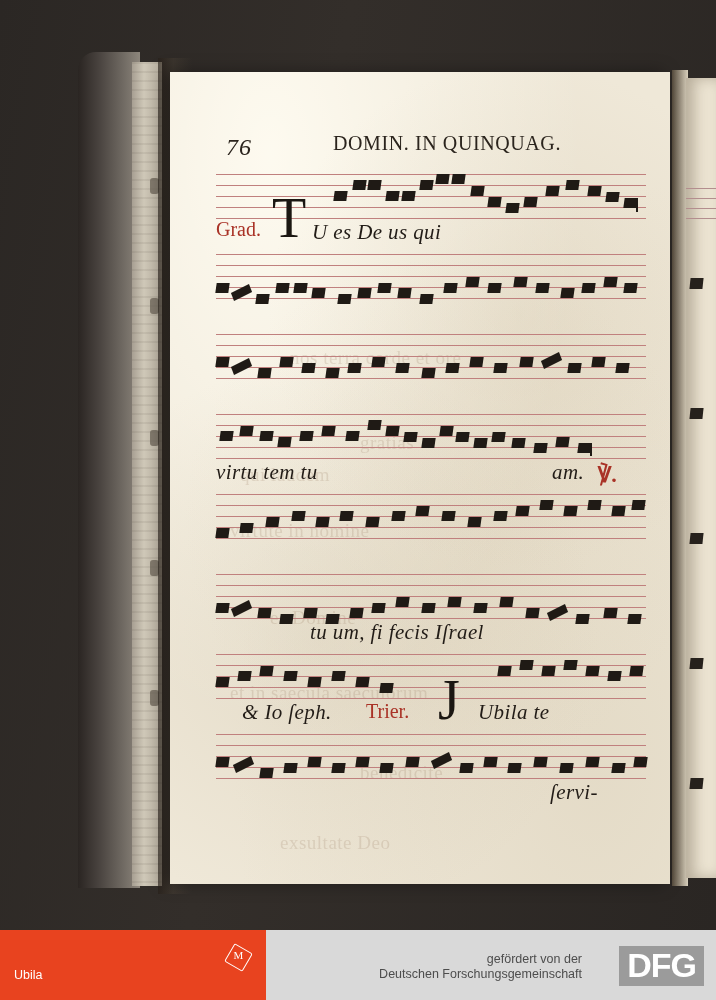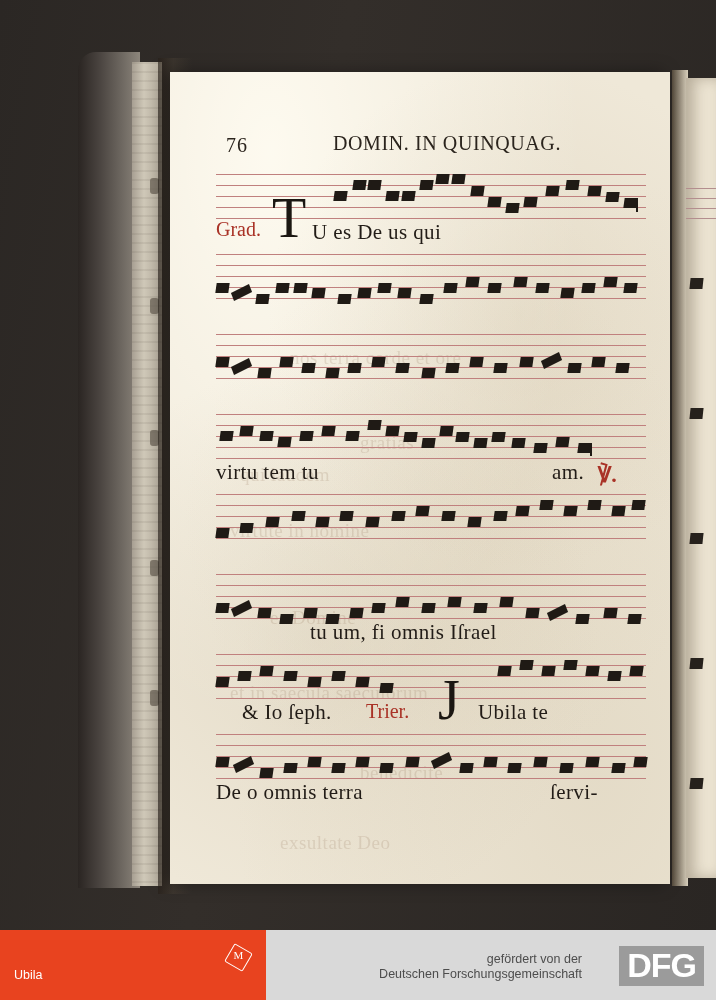--- a/index.html
+++ b/index.html
@@ -116,23 +116,24 @@
     position:absolute;
     left: 672px; top: 70px;
     width: 16px; height: 816px;
     background: linear-gradient(90deg, rgba(120,104,80,.55), rgba(225,216,196,.95));
   }
 
   
   .folio {
     position: absolute;
     left: 56px; top: 62px;
-    font-size: 20px;
+    font-size: 24px;
     color: #2b241d;
     letter-spacing: 1px;
+    font-style: italic;
   }
   .running-title {
     position: absolute;
     left: 112px; top: 60px;
     width: 330px;
     text-align: center;
     font-size: 20px;
     color: #2b241d;
     letter-spacing: .6px;
   }
@@ -159,20 +160,21 @@
   }
 
   
   .lyr {
     position: absolute;
     font-family: "Liberation Serif", serif;
     font-size: 21px;
     color: #221c17;
     white-space: nowrap;
     letter-spacing: .4px;
+    font-style: italic;
   }
   .rub {
     position: absolute;
     font-family: "Liberation Serif", serif;
     font-size: 20px;
     color: #a93226;
     white-space: nowrap;
   }
   .initial {
     position: absolute;
@@ -459,21 +461,21 @@
       <div class="n" style="left:206px; top:29px"></div>
       <div class="n" style="left:232px; top:23px"></div>
       <div class="n" style="left:258px; top:29px"></div>
       <div class="n" style="left:284px; top:23px"></div>
       <div class="n" style="left:310px; top:34px"></div>
       <div class="n d" style="left:332px; top:34px"></div>
       <div class="n" style="left:360px; top:40px"></div>
       <div class="n" style="left:388px; top:34px"></div>
       <div class="n" style="left:412px; top:40px"></div>
     </div>
-    <div class="lyr" style="left:140px; top:548px">tu       um, fi  omnis Iſrael</div>
+    <div class="lyr" style="left:140px; top:548px">tu       um, fi  fecis Iſrael</div>
 
     <div class="system" style="top:582px;">
       <div class="staff" style="top:0px"></div>
       <div class="staff" style="top:11px"></div>
       <div class="staff" style="top:22px"></div>
       <div class="staff" style="top:33px"></div>
       <div class="staff" style="top:44px"></div>
 
       <div class="n" style="left:0px;  top:23px"></div>
       <div class="n" style="left:22px; top:17px"></div>
@@ -515,21 +517,20 @@
       <div class="n d" style="left:216px; top:22px"></div>
       <div class="n" style="left:244px; top:29px"></div>
       <div class="n" style="left:268px; top:23px"></div>
       <div class="n" style="left:292px; top:29px"></div>
       <div class="n" style="left:318px; top:23px"></div>
       <div class="n" style="left:344px; top:29px"></div>
       <div class="n" style="left:370px; top:23px"></div>
       <div class="n" style="left:396px; top:29px"></div>
       <div class="n" style="left:418px; top:23px"></div>
     </div>
-    <div class="lyr" style="left:46px; top:708px">De     o  omnis terra</div>
     <div class="lyr" style="left:380px; top:708px">ſervi-</div>
 
   </div>
 </div>
 
 <div id="footer">
 
   <div id="owner-badge">
     <div id="owner-city">Ubila</div>
     <div class="hex">

